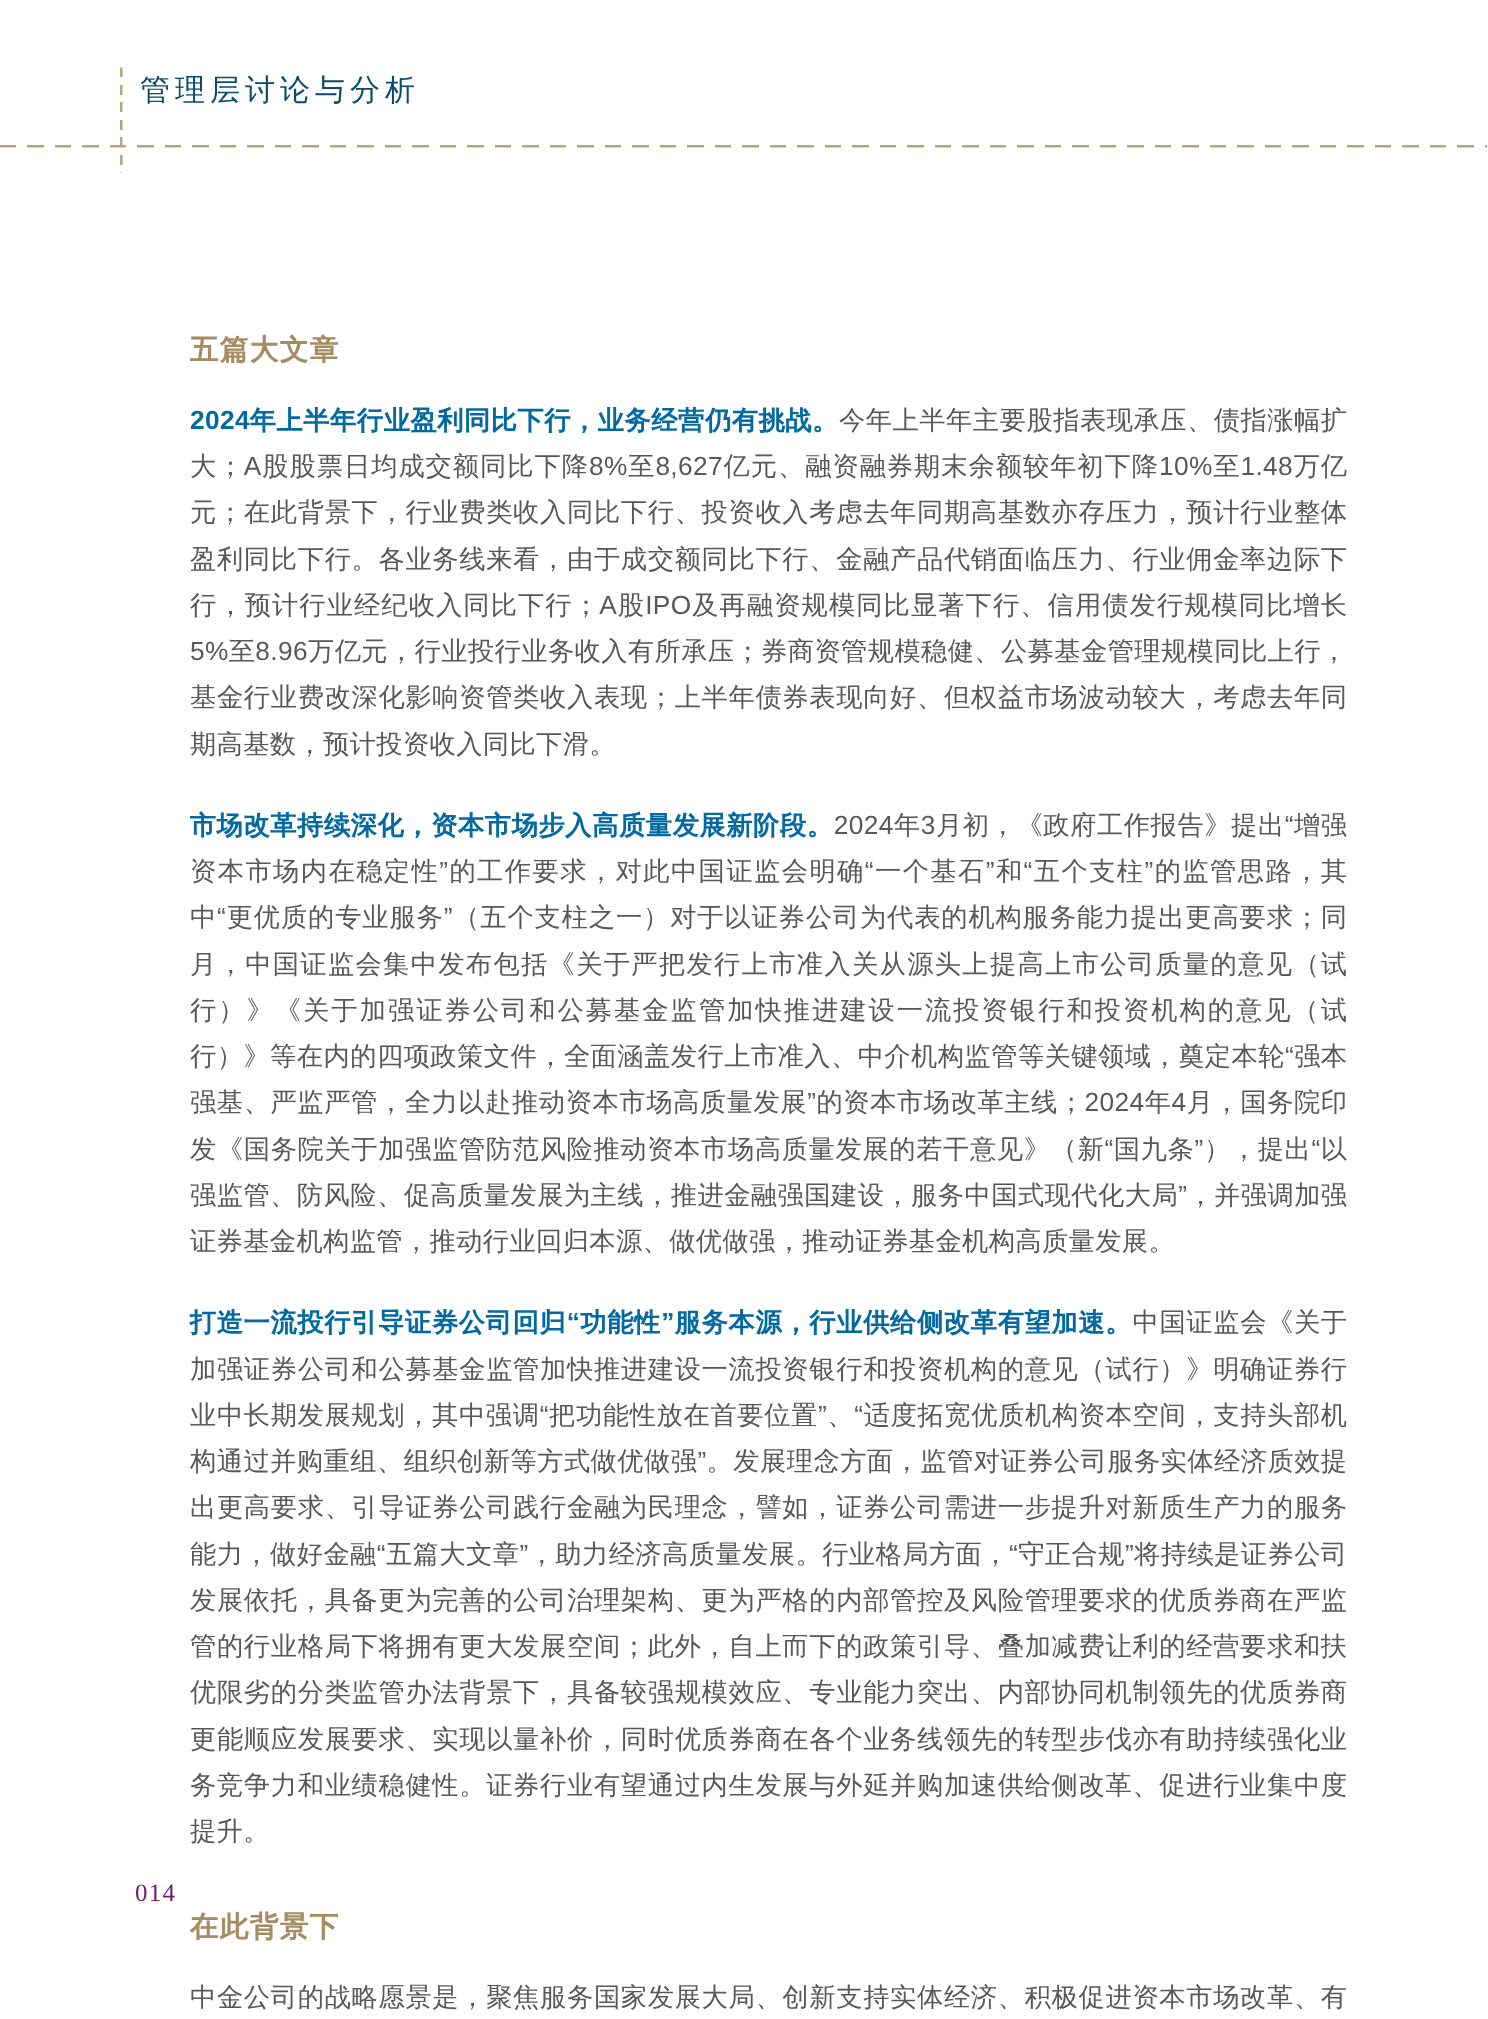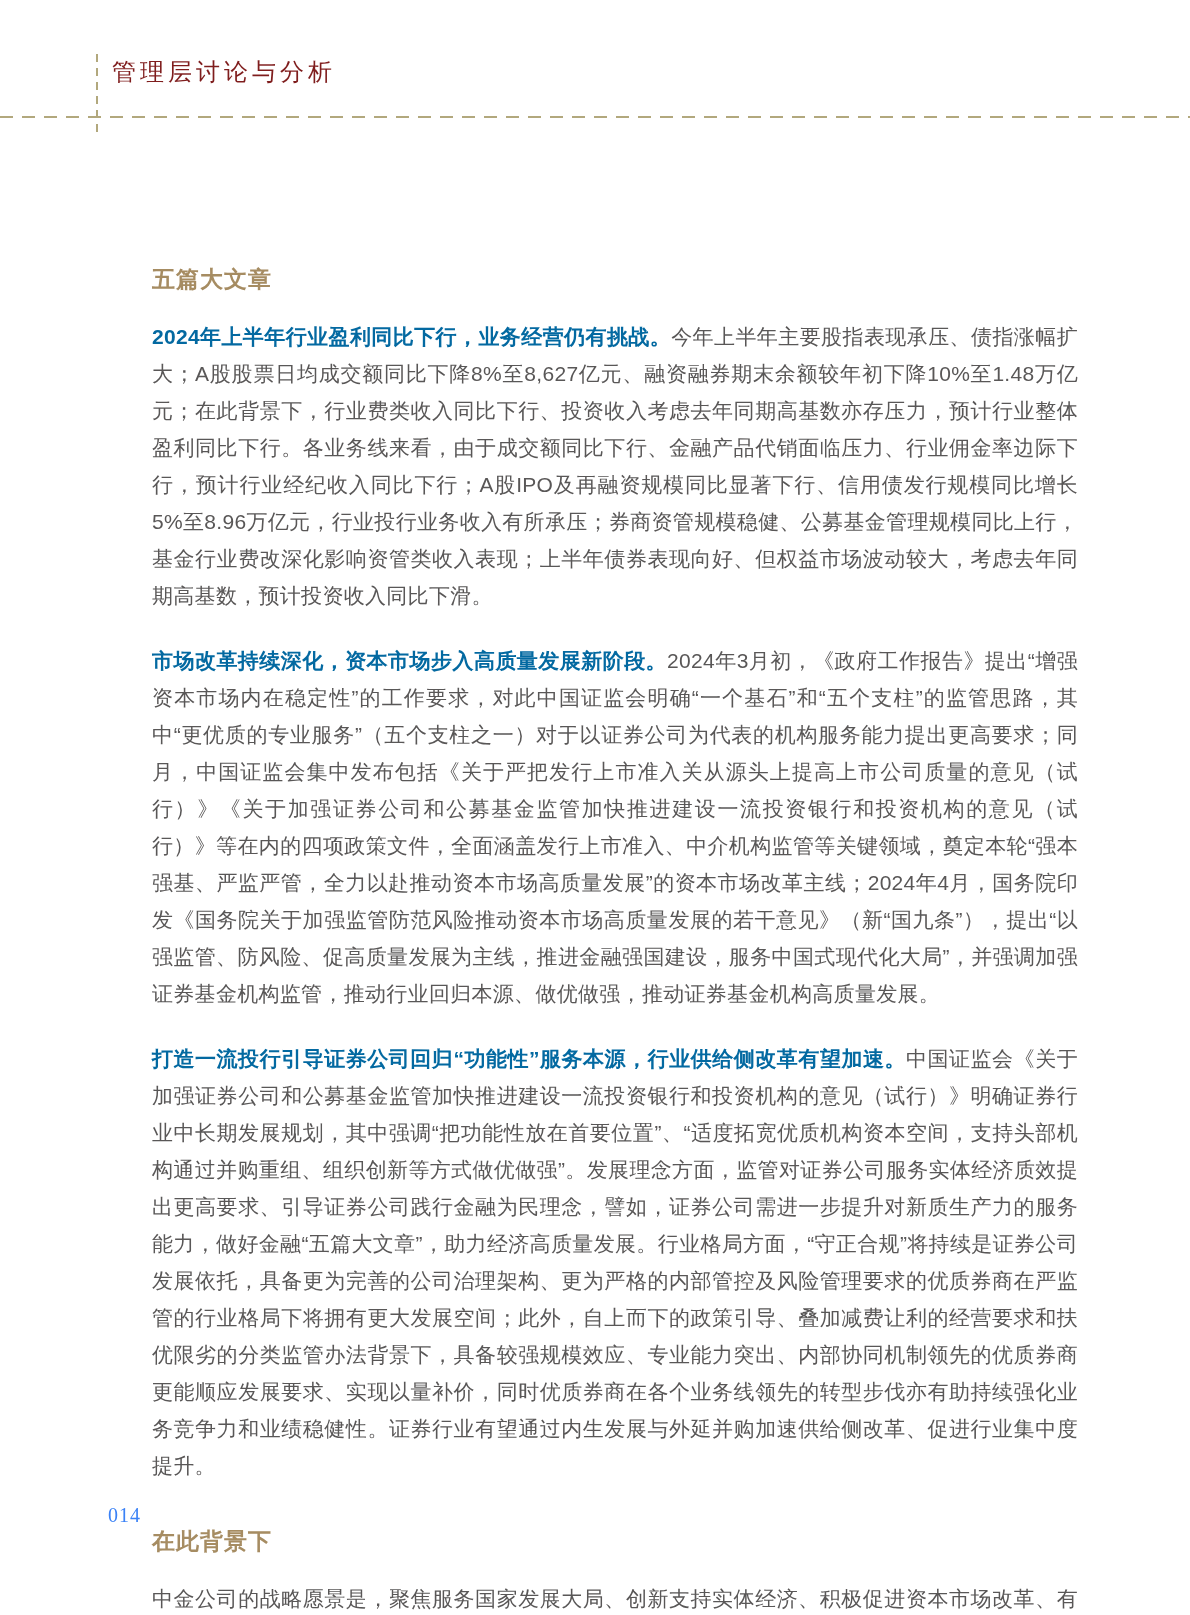--- a/index.html
+++ b/index.html
@@ -28,21 +28,21 @@
     width: 1190px;
     height: 2px;
     background: repeating-linear-gradient(90deg, #b2a87d 0 13px, transparent 13px 22px);
   }
   .header-title {
     position: absolute;
     left: 112px;
     top: 56px;
     font-family: "Liberation Serif", serif;
     font-size: 24px;
-    color: #7f1d1d;
+    color: #0c4a6e;
     letter-spacing: 4px;
     font-weight: 400;
   }
 
   
   .content {
     position: absolute;
     left: 152px;
     top: 264px;
     width: 926px;
@@ -70,21 +70,21 @@
     color: #0369a1;
   }
 
   
   .page-number {
     position: absolute;
     left: 108px;
     top: 1504px;
     font-family: "Liberation Serif", serif;
     font-size: 20px;
-    color: #3b82f6;
+    color: #701a75;
     letter-spacing: 1px;
   }
 </style>
 </head>
 <body>
 
 <div class="v-dash"></div>
 <div class="h-dash"></div>
 <div class="header-title">管理层讨论与分析</div>
 

